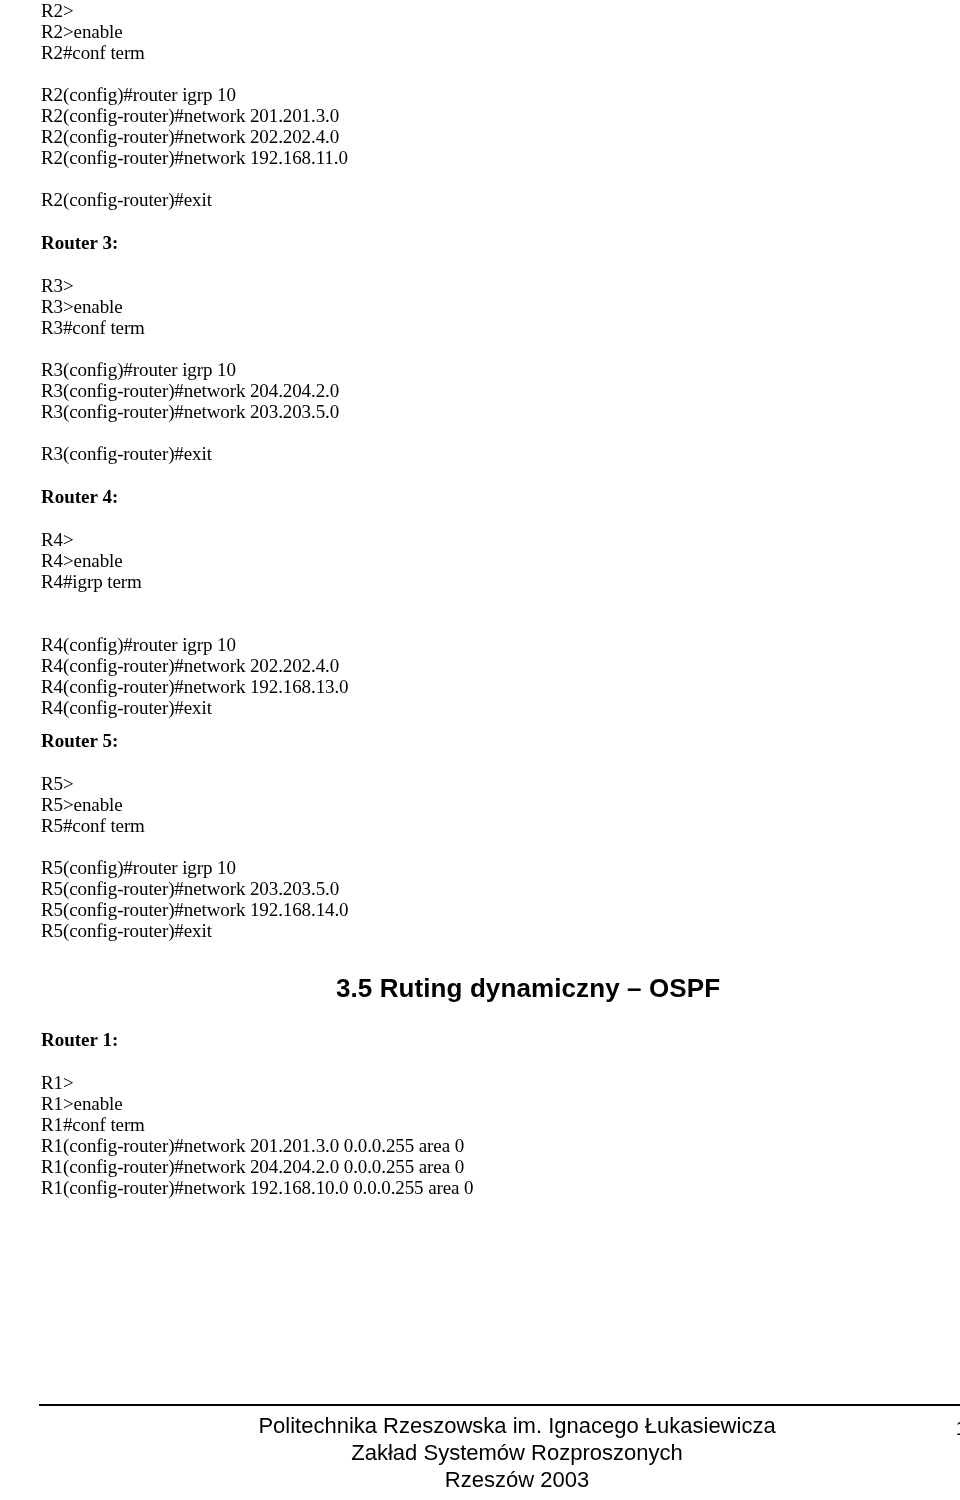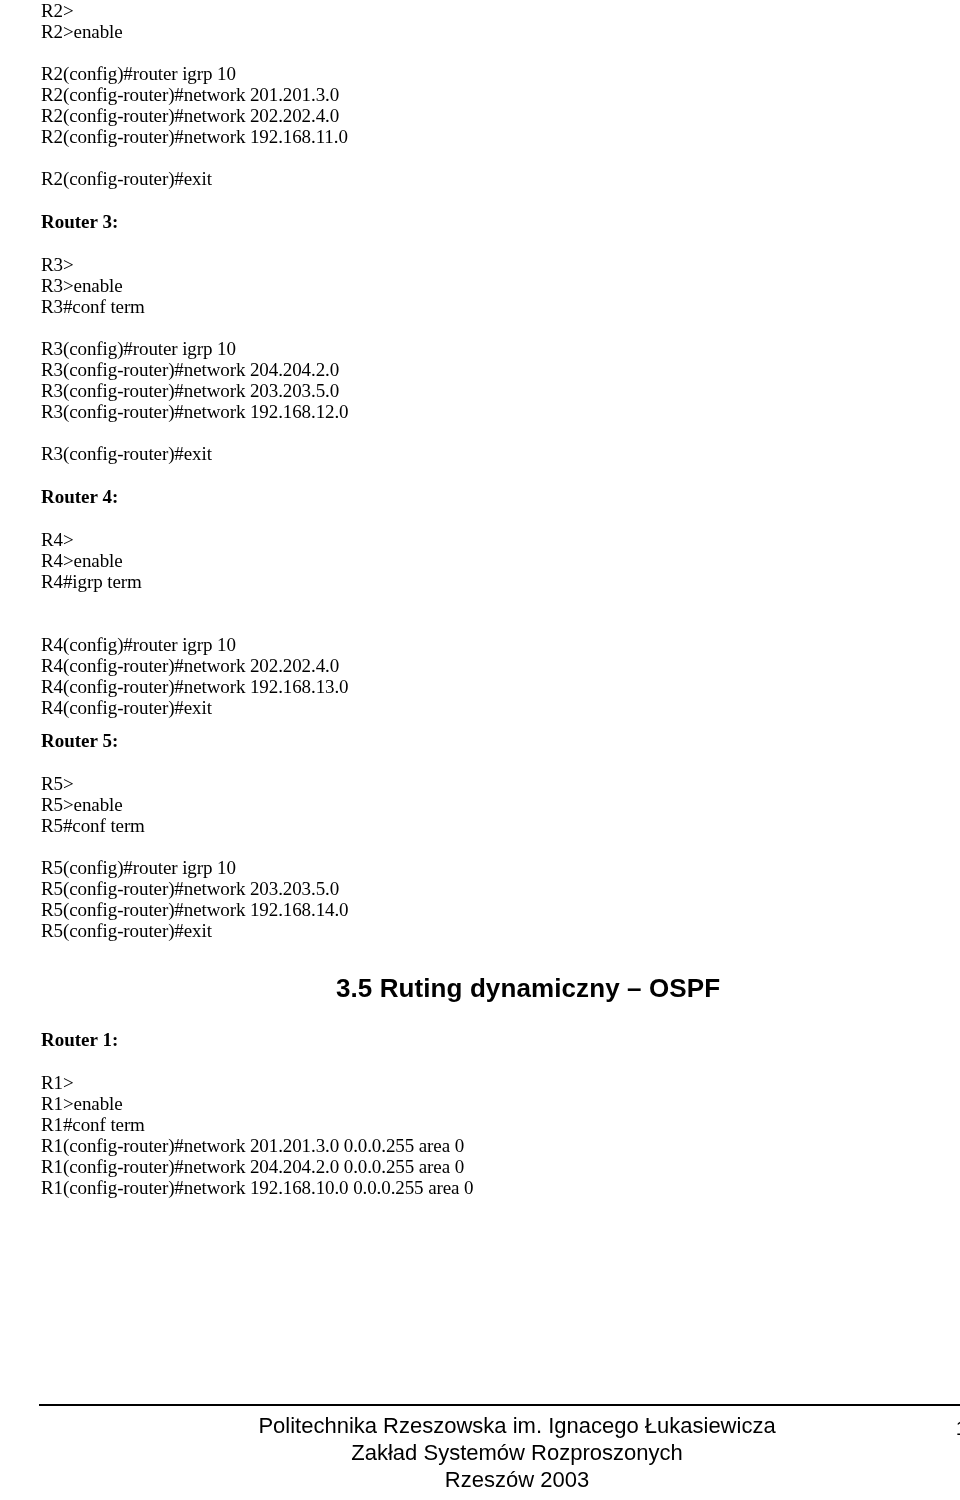--- a/index.html
+++ b/index.html
@@ -104,40 +104,40 @@
 </style>
 </head>
 <body>
 
 <div class="page">
 
   <div class="content" id="body-content">
       <div>
         <div class="line">R2&gt;</div>
         <div class="line">R2&gt;enable</div>
+        <div class="line">R2#conf term</div>
         <div class="line blank">&nbsp;</div>
         <div class="line">R2(config)#router igrp 10</div>
         <div class="line">R2(config-router)#network 201.201.3.0</div>
         <div class="line">R2(config-router)#network 202.202.4.0</div>
         <div class="line">R2(config-router)#network 192.168.11.0</div>
         <div class="line blank">&nbsp;</div>
         <div class="line">R2(config-router)#exit</div>
       </div>
       <div style="height: 22px;"></div>
       <div class="router-head-row"><span class="router-head">Router 3:</span></div>
       <div style="height: 22px;"></div>
       <div>
         <div class="line">R3&gt;</div>
         <div class="line">R3&gt;enable</div>
         <div class="line">R3#conf term</div>
         <div class="line blank">&nbsp;</div>
         <div class="line">R3(config)#router igrp 10</div>
         <div class="line">R3(config-router)#network 204.204.2.0</div>
         <div class="line">R3(config-router)#network 203.203.5.0</div>
-        <div class="line">R3(config-router)#network 192.168.12.0</div>
         <div class="line blank">&nbsp;</div>
         <div class="line">R3(config-router)#exit</div>
       </div>
       <div style="height: 22px;"></div>
       <div class="router-head-row"><span class="router-head">Router 4:</span></div>
       <div style="height: 22px;"></div>
       <div>
         <div class="line">R4&gt;</div>
         <div class="line">R4&gt;enable</div>
         <div class="line">R4#igrp term</div>

